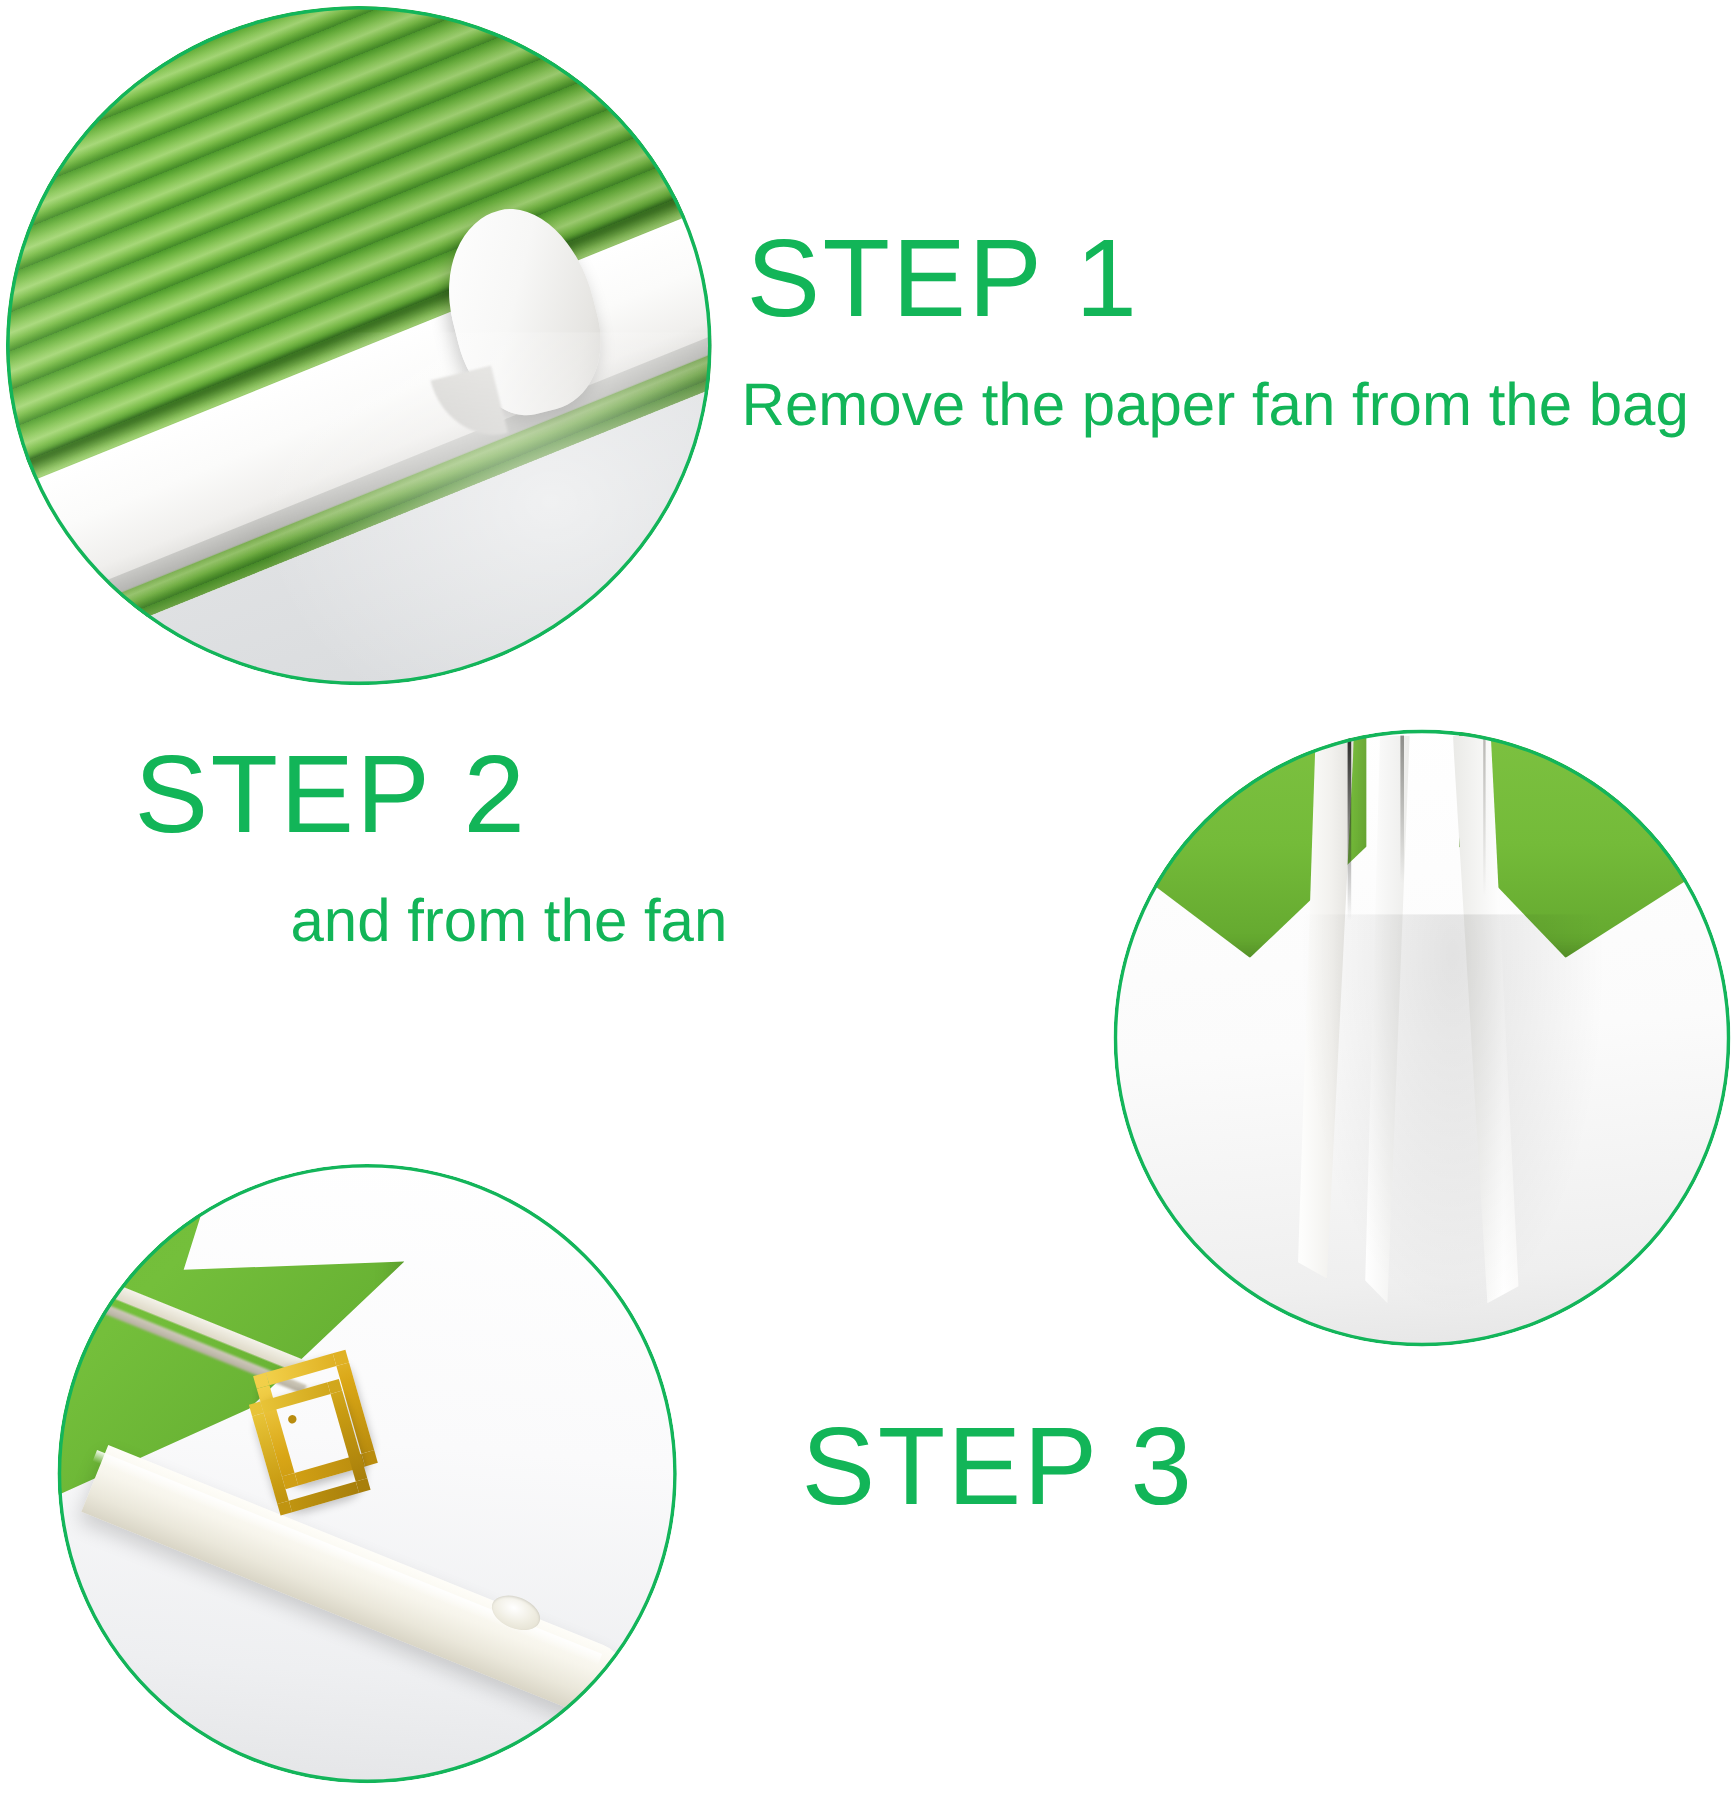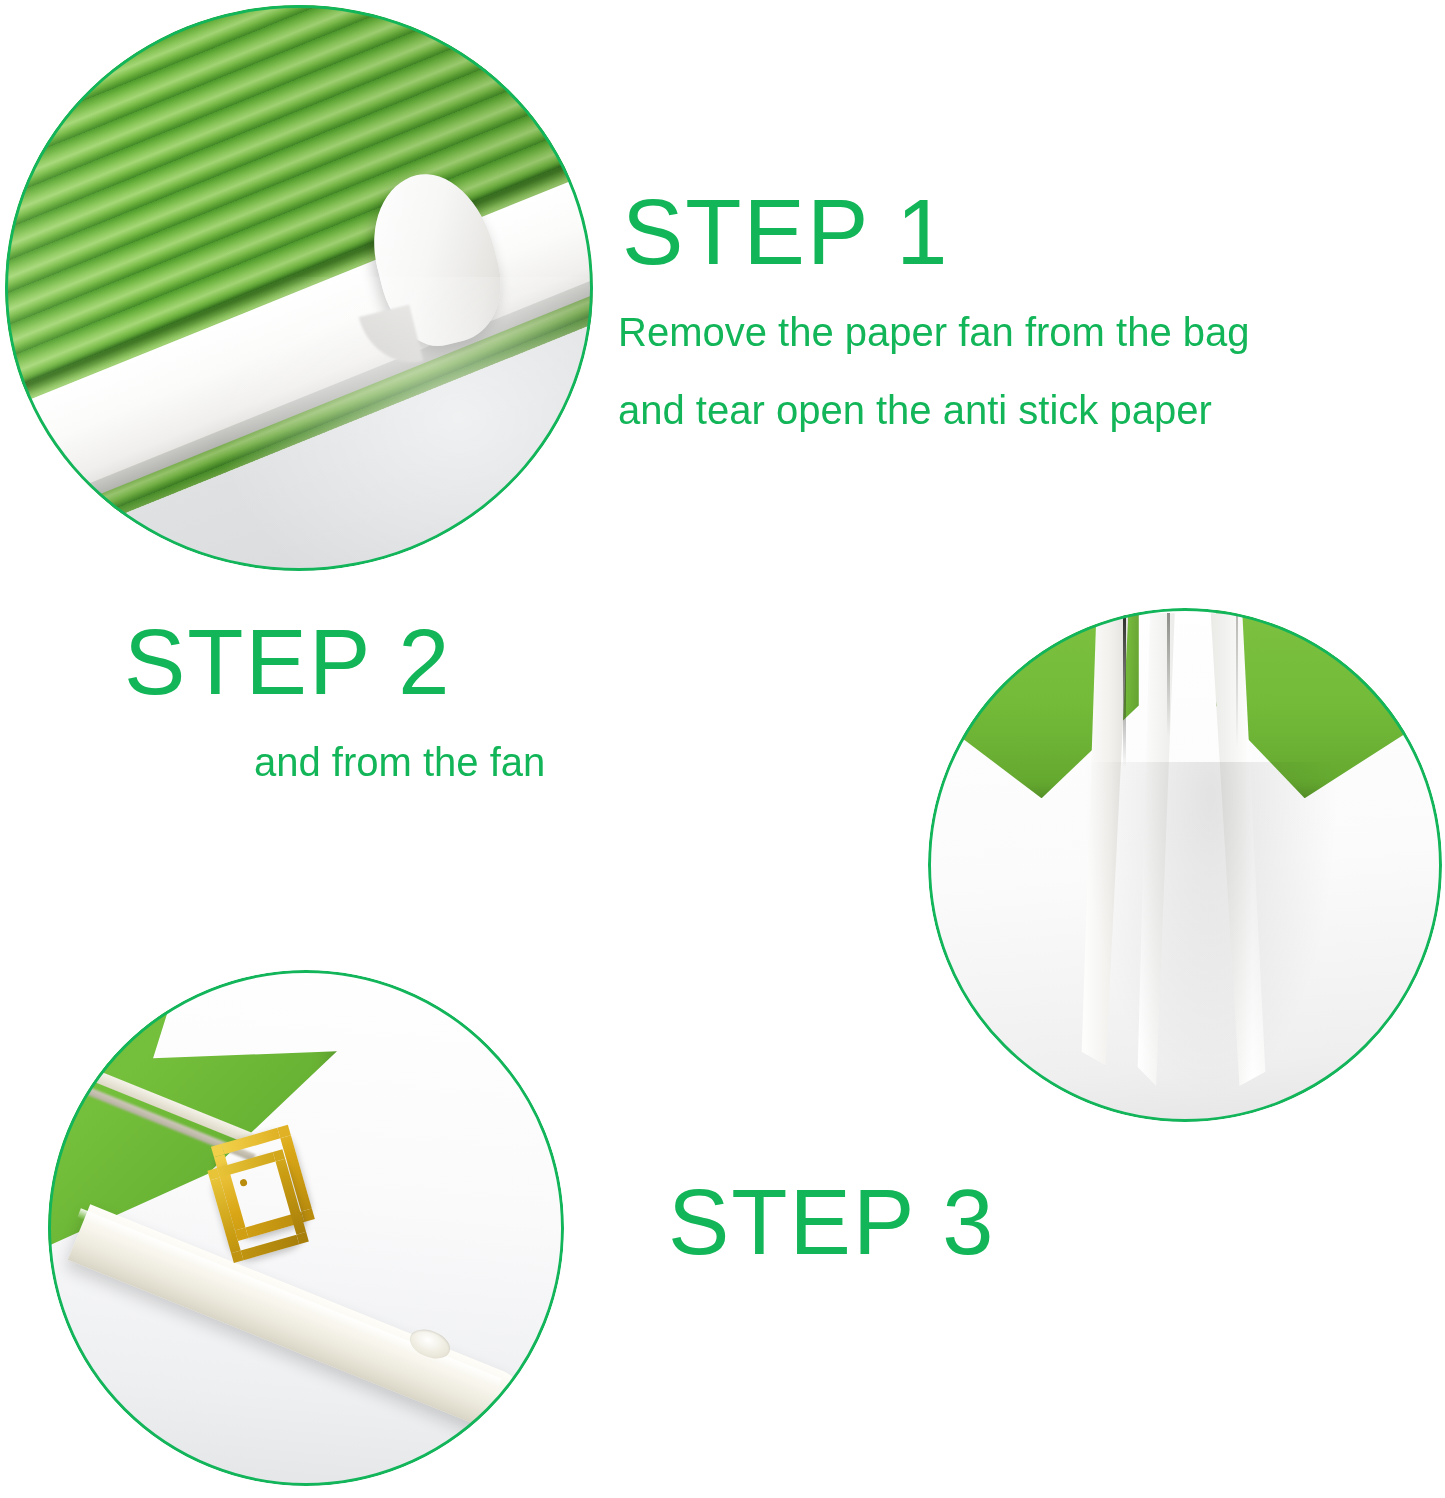--- a/index.html
+++ b/index.html
@@ -292,32 +292,32 @@
     color:#12b558;
     font-size:92px;
     font-weight:400;
     letter-spacing:2px;
     line-height:1;
     margin:0 0 34px 0;
     white-space:nowrap;
   }
   .step-line{
     color:#12b558;
-    font-size:40px;
+    font-size:50px;
     font-weight:400;
     line-height:1.0;
     margin:0 0 38px 0;
     white-space:nowrap;
   }
   .step-line:last-child{ margin-bottom:0; }
 
   #step1{ left:618px; top:186px; text-align:left; }
   #step1 .step-title{ margin-left:4px; }
 
-  #step2{ left:124px; top:616px; text-align:left; }
+  #step2{ left:112px; top:616px; text-align:left; }
   #step2 .step-lines{ padding-left:130px; }
 
   #step3{ left:668px; top:1176px; text-align:left; }
   #step3 .step-lines{ padding-left:128px; }
 </style>
 </head>
 <body>
 
 <div id="stage">
 
@@ -332,21 +332,20 @@
       <div id="c1-tab-crease"></div>
       <div id="c1-sheen"></div>
     </div>
     <div class="ring"></div>
   </div>
 
   <div class="step-block" id="step1">
     <div class="step-title">STEP 1</div>
     <div class="step-lines">
       <div class="step-line">Remove the paper fan from the bag</div>
-      <div class="step-line">and tear open the anti stick paper</div>
     </div>
   </div>
 
   <div class="step-block" id="step2">
     <div class="step-title">STEP 2</div>
     <div class="step-lines">
       <div class="step-line">and from the fan</div>
     </div>
   </div>
 

